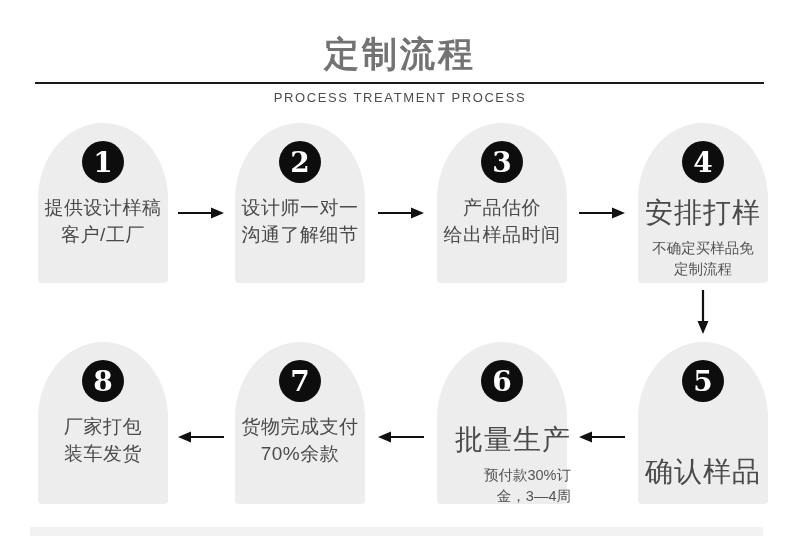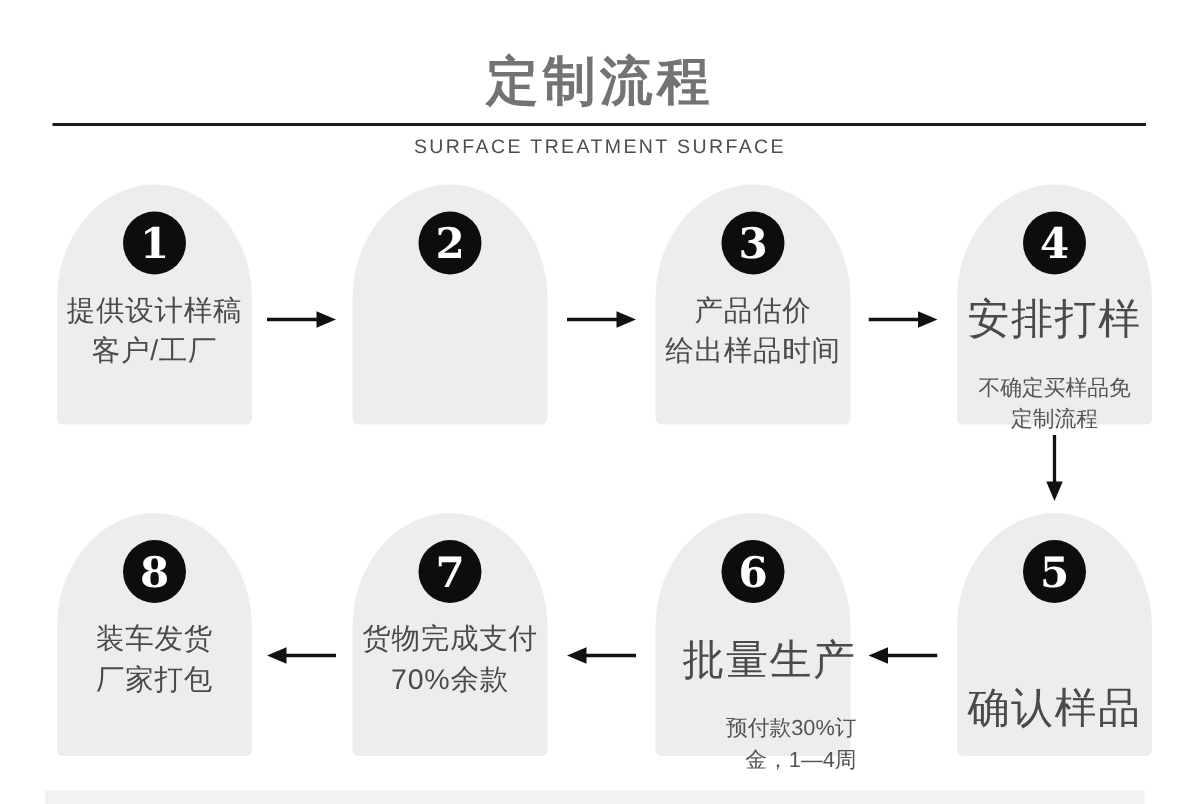--- a/index.html
+++ b/index.html
@@ -23,48 +23,52 @@
   .row1{top:123px;height:160px;}
   .row2{top:342px;height:162px;}
   .num-circle{
     width:42px;height:42px;border-radius:50%;background:#0d0d0d;color:#ffffff;
     margin:18px auto 0;display:flex;align-items:center;justify-content:center;
     font-family:"DejaVu Serif","Liberation Serif",serif;font-weight:bold;font-size:28px;
   }
   .txt{position:absolute;left:-4px;right:-4px;top:72px;text-align:center;color:#4a4a4a;}
   .l{font-size:19px;line-height:1.42;letter-spacing:0.5px;}
   .main{font-size:28px;line-height:1.3;letter-spacing:1px;}
-  .sub{font-size:14.5px;line-height:1.42;color:#545454;margin-top:18px;}
+  .sub{font-size:14.5px;line-height:1.42;color:#545454;margin-top:7px;}
   .txt-low{top:112px;}
   .txt-mid{top:80px;text-align:right;}
   .arrow{position:absolute;line-height:0;}
   .band{position:absolute;left:30px;top:527px;width:733px;height:9px;background:#f2f2f2;}
 </style>
 </head>
 <body>
 
 <div id="stage">
 
   <div class="title">定制流程</div>
   <div class="rule"></div>
-  <div class="subtitle">SURFACE TREATMENT SURFACE</div>
+  <div class="subtitle">PROCESS TREATMENT PROCESS</div>
 
   <div class="card row1" style="left:38px">
     <div class="num-circle">
       <span>1</span>
     </div>
     <div class="txt">
       <div class="l">提供设计样稿</div>
       <div class="l">客户/工厂</div>
     </div>
   </div>
 
   <div class="card row1" style="left:235px">
     <div class="num-circle">
       <span>2</span>
+    </div>
+    <div class="txt">
+      <div class="l">设计师一对一</div>
+      <div class="l">沟通了解细节</div>
     </div>
   </div>
 
   <div class="card row1" style="left:437px">
     <div class="num-circle">
       <span>3</span>
     </div>
     <div class="txt">
       <div class="l">产品估价</div>
       <div class="l">给出样品时间</div>
@@ -82,22 +86,22 @@
         <div>定制流程</div>
       </div>
     </div>
   </div>
 
   <div class="card row2" style="left:38px">
     <div class="num-circle">
       <span>8</span>
     </div>
     <div class="txt">
+      <div class="l">厂家打包</div>
       <div class="l">装车发货</div>
-      <div class="l">厂家打包</div>
     </div>
   </div>
 
   <div class="card row2" style="left:235px">
     <div class="num-circle">
       <span>7</span>
     </div>
     <div class="txt">
       <div class="l">货物完成支付</div>
       <div class="l">70%余款</div>
@@ -105,21 +109,21 @@
   </div>
 
   <div class="card row2" style="left:437px">
     <div class="num-circle">
       <span>6</span>
     </div>
     <div class="txt txt-mid">
       <div class="main">批量生产</div>
       <div class="sub">
         <div>预付款30%订</div>
-        <div>金，1—4周</div>
+        <div>金，3—4周</div>
       </div>
     </div>
   </div>
 
   <div class="card row2" style="left:638px">
     <div class="num-circle">
       <span>5</span>
     </div>
     <div class="txt txt-low">
       <div class="main">确认样品</div>

